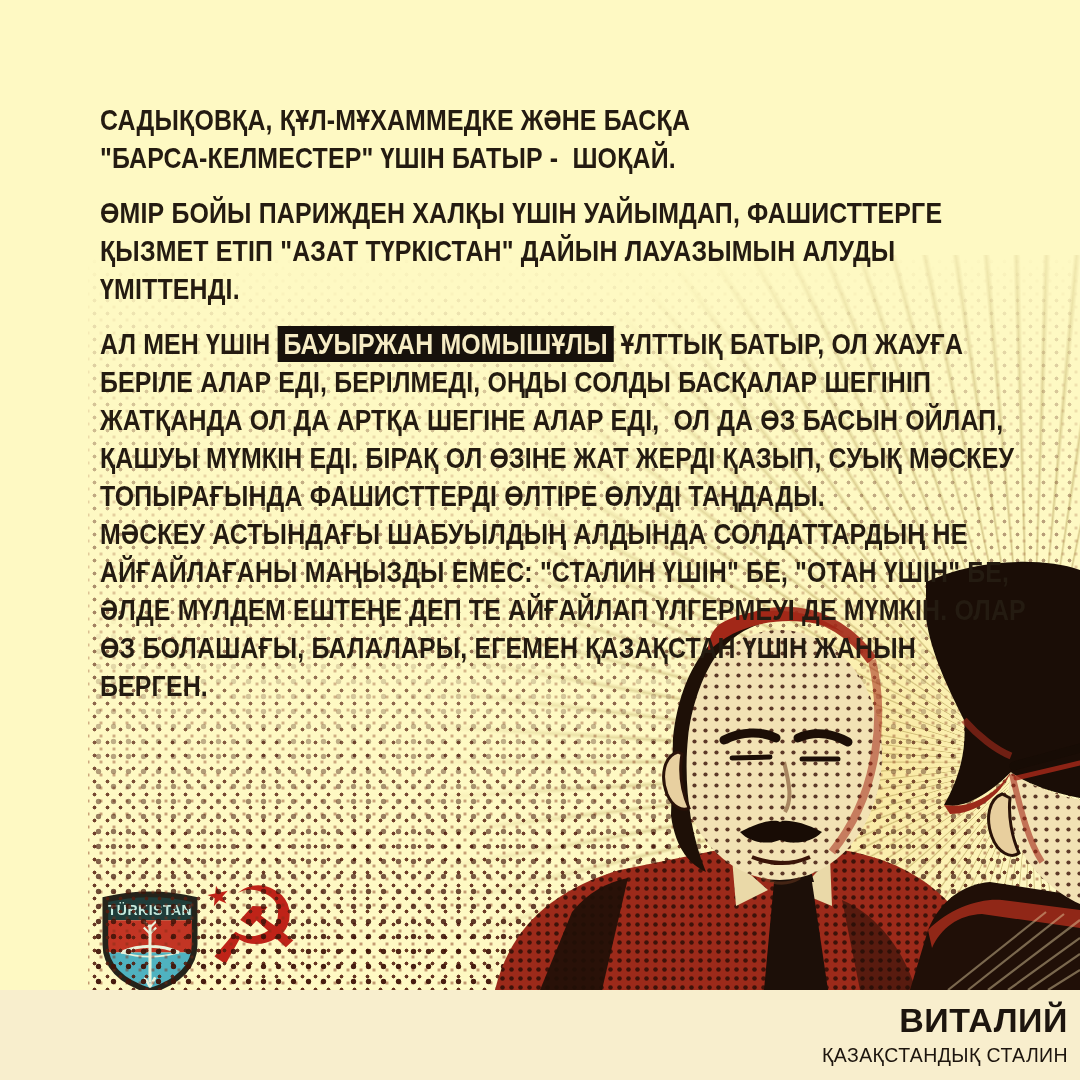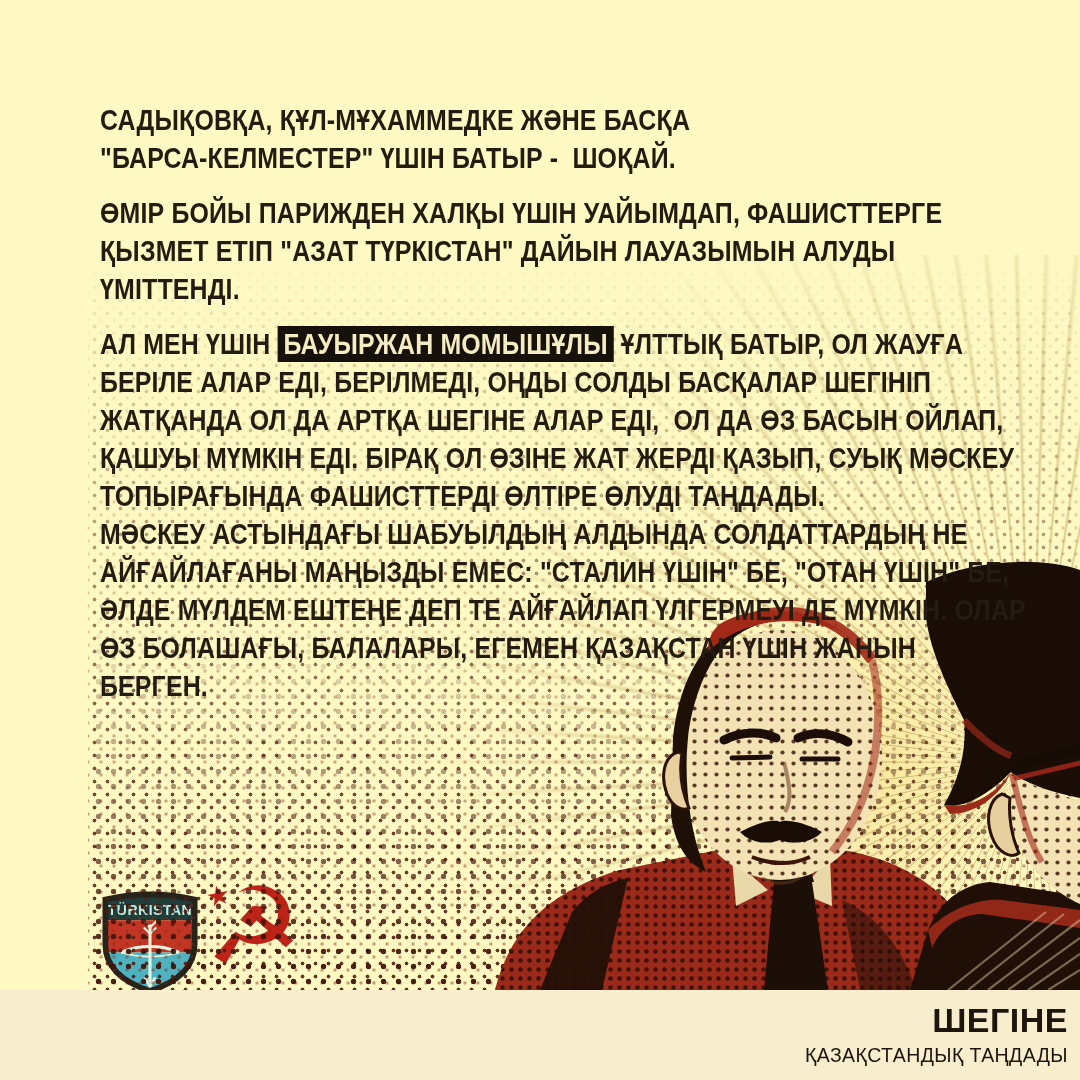--- a/index.html
+++ b/index.html
@@ -206,17 +206,17 @@
         <div class="tline"><span>МӘСКЕУ АСТЫНДАҒЫ ШАБУЫЛДЫҢ АЛДЫНДА СОЛДАТТАРДЫҢ НЕ</span></div>
         <div class="tline"><span>АЙҒАЙЛАҒАНЫ МАҢЫЗДЫ ЕМЕС: "СТАЛИН ҮШІН" БЕ, "ОТАН ҮШІН" БЕ,</span></div>
         <div class="tline"><span>ӘЛДЕ МҮЛДЕМ ЕШТЕҢЕ ДЕП ТЕ АЙҒАЙЛАП ҮЛГЕРМЕУІ ДЕ МҮМКІН. ОЛАР</span></div>
         <div class="tline"><span>ӨЗ БОЛАШАҒЫ, БАЛАЛАРЫ, ЕГЕМЕН ҚАЗАҚСТАН ҮШІН ЖАНЫН</span></div>
         <div class="tline"><span>БЕРГЕН.</span></div>
       </div>
   </div>
 
   <div class="bottom-strip"></div>
   <div class="sig">
-    <div class="sig-name">ШЕГІНЕ</div>
-    <div class="sig-title">ҚАЗАҚСТАНДЫҚ ТАҢДАДЫ</div>
+    <div class="sig-name">ВИТАЛИЙ</div>
+    <div class="sig-title">ҚАЗАҚСТАНДЫҚ СТАЛИН</div>
   </div>
 
 </div>
 
 </body></html>

